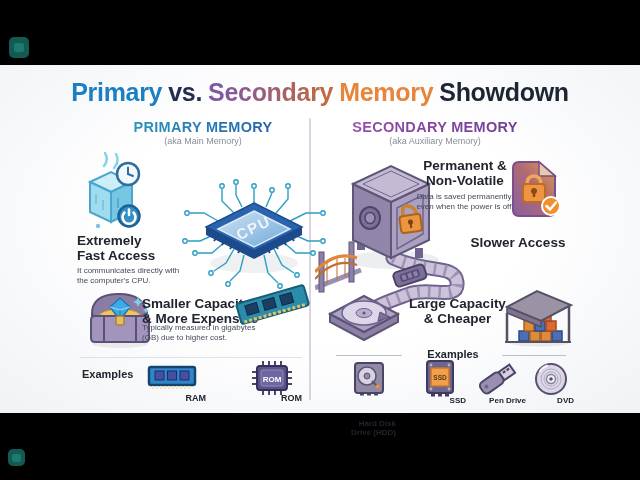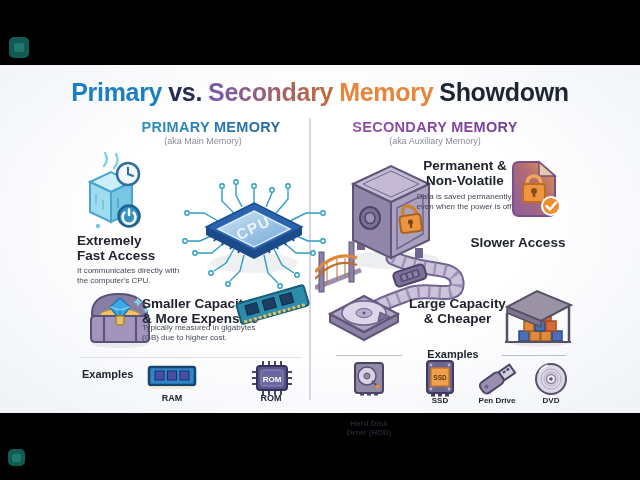--- a/index.html
+++ b/index.html
@@ -14,35 +14,35 @@
   .badge.bl{left:8px;top:449px;width:17px;height:17px;}
   .main-title{left:0;top:78px;width:640px;text-align:center;font-size:25px;font-weight:700;letter-spacing:-0.3px;white-space:nowrap;}
   .tp{margin:0 3px;}
   .tp1{color:#1b7fc4;}
   .tp2{color:#232d52;}
   .tp3{color:#8a55a0;background:linear-gradient(90deg,#7e58a4 10%,#c06a3e 95%);
        -webkit-background-clip:text;background-clip:text;-webkit-text-fill-color:transparent;}
   .tp4{color:#e8853c;}
   .tp5{color:#1d2433;margin-top:40px;}
   .col-header{width:214px;text-align:center;font-size:14.5px;font-weight:700;letter-spacing:.3px;}
-  .col-header.primary{left:104px;top:119px;color:#1e74b8;background:linear-gradient(90deg,#2f9fc0,#2156a6);
+  .col-header.primary{left:96px;top:119px;color:#1e74b8;background:linear-gradient(90deg,#2f9fc0,#2156a6);
        -webkit-background-clip:text;background-clip:text;-webkit-text-fill-color:transparent;}
   .col-header.secondary{left:328px;top:119px;color:#7d4aa0;background:linear-gradient(90deg,#9a4fae,#6a3c92);
        -webkit-background-clip:text;background-clip:text;-webkit-text-fill-color:transparent;}
   .col-sub{width:214px;text-align:center;font-size:9px;color:#878d97;}
   .col-sub.primary{left:96px;top:136px;}
   .col-sub.secondary{left:328px;top:136px;}
   .vdivider{left:309px;top:118px;width:2px;height:282px;background:#d8d4e4;border-radius:2px;}
   .pt-title{font-size:13.5px;font-weight:700;color:#20242e;line-height:15px;}
   .pt-title span{display:block;}
   .pt-desc{font-size:8px;color:#434956;line-height:10px;}
   .center{text-align:center;}
   .hline{height:1px;background:#ccd0d8;}
   .examples-label{font-size:11px;font-weight:700;color:#20242e;}
-  .ex-label{font-size:8px;font-weight:700;color:#20242e;line-height:8.5px;text-align:center;}
+  .ex-label{font-size:8px;font-weight:700;color:#20242e;line-height:8.5px;text-align:right;}
   svg text{font-family:"Liberation Sans","DejaVu Sans",sans-serif;}
 </style>
 </head>
 <body>
 
 <div id="screen">
 
   <div class="abs" style="left:0;top:0;width:640px;height:65px;background:#000;"></div>
   <div class="abs" style="left:0;top:413px;width:640px;height:67px;background:#000;"></div>
   <div class="abs badge tl">

